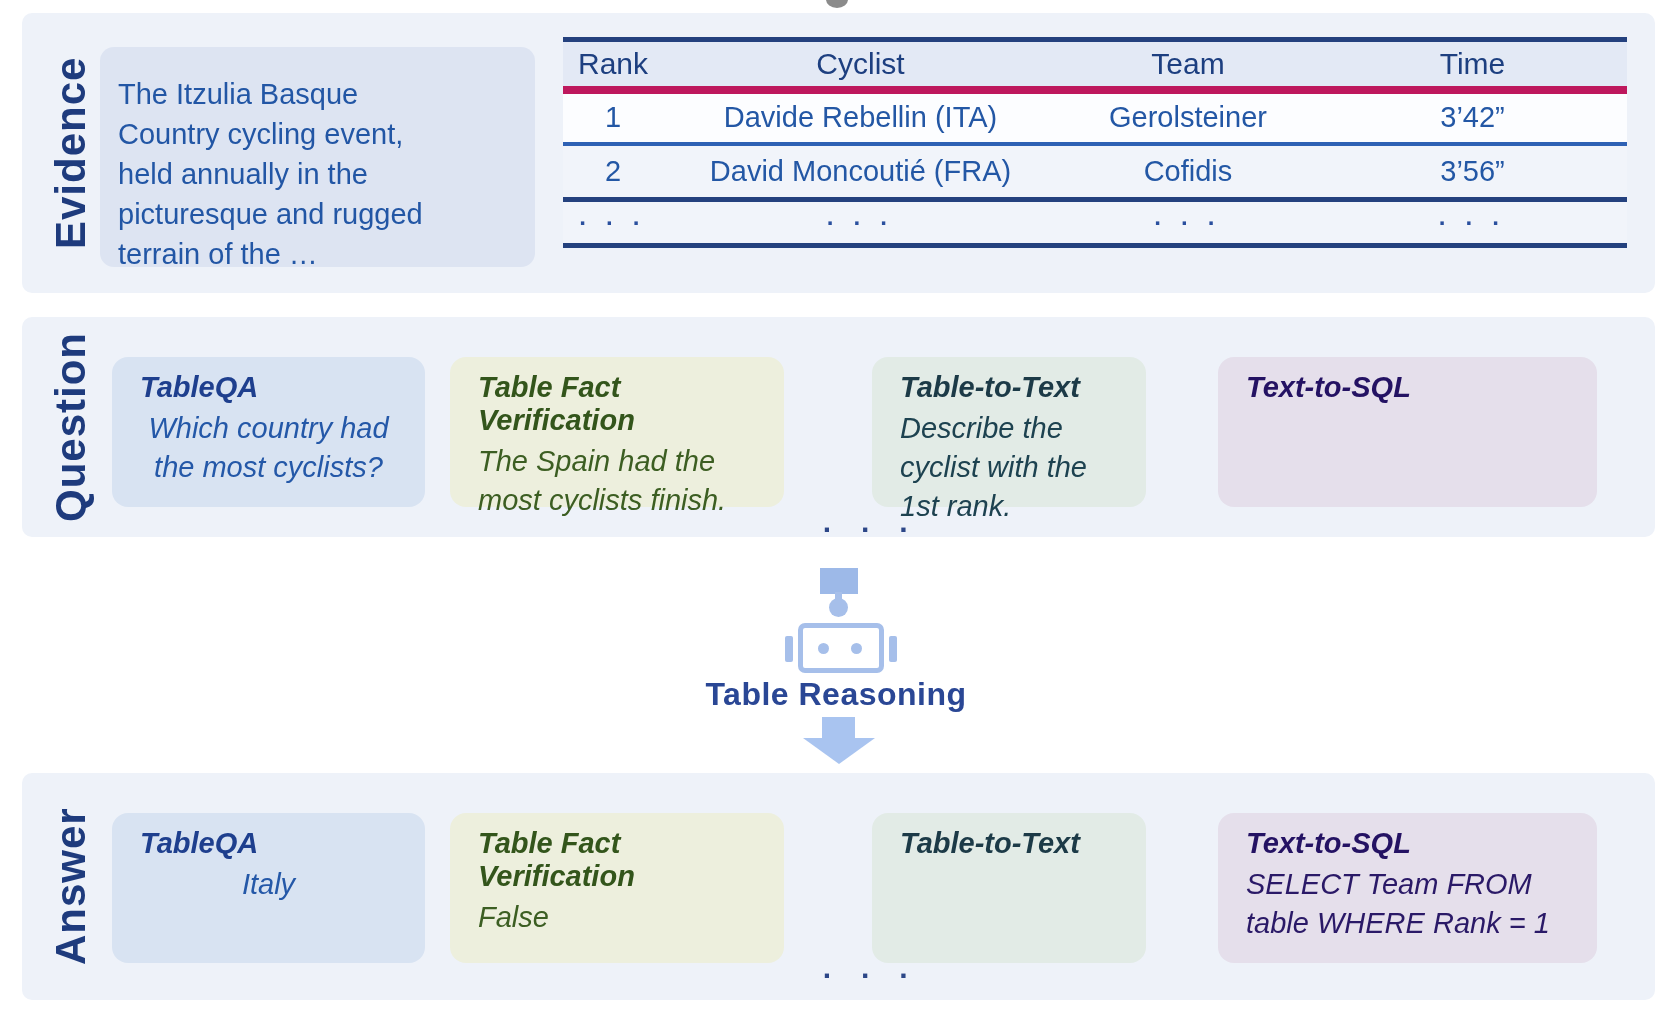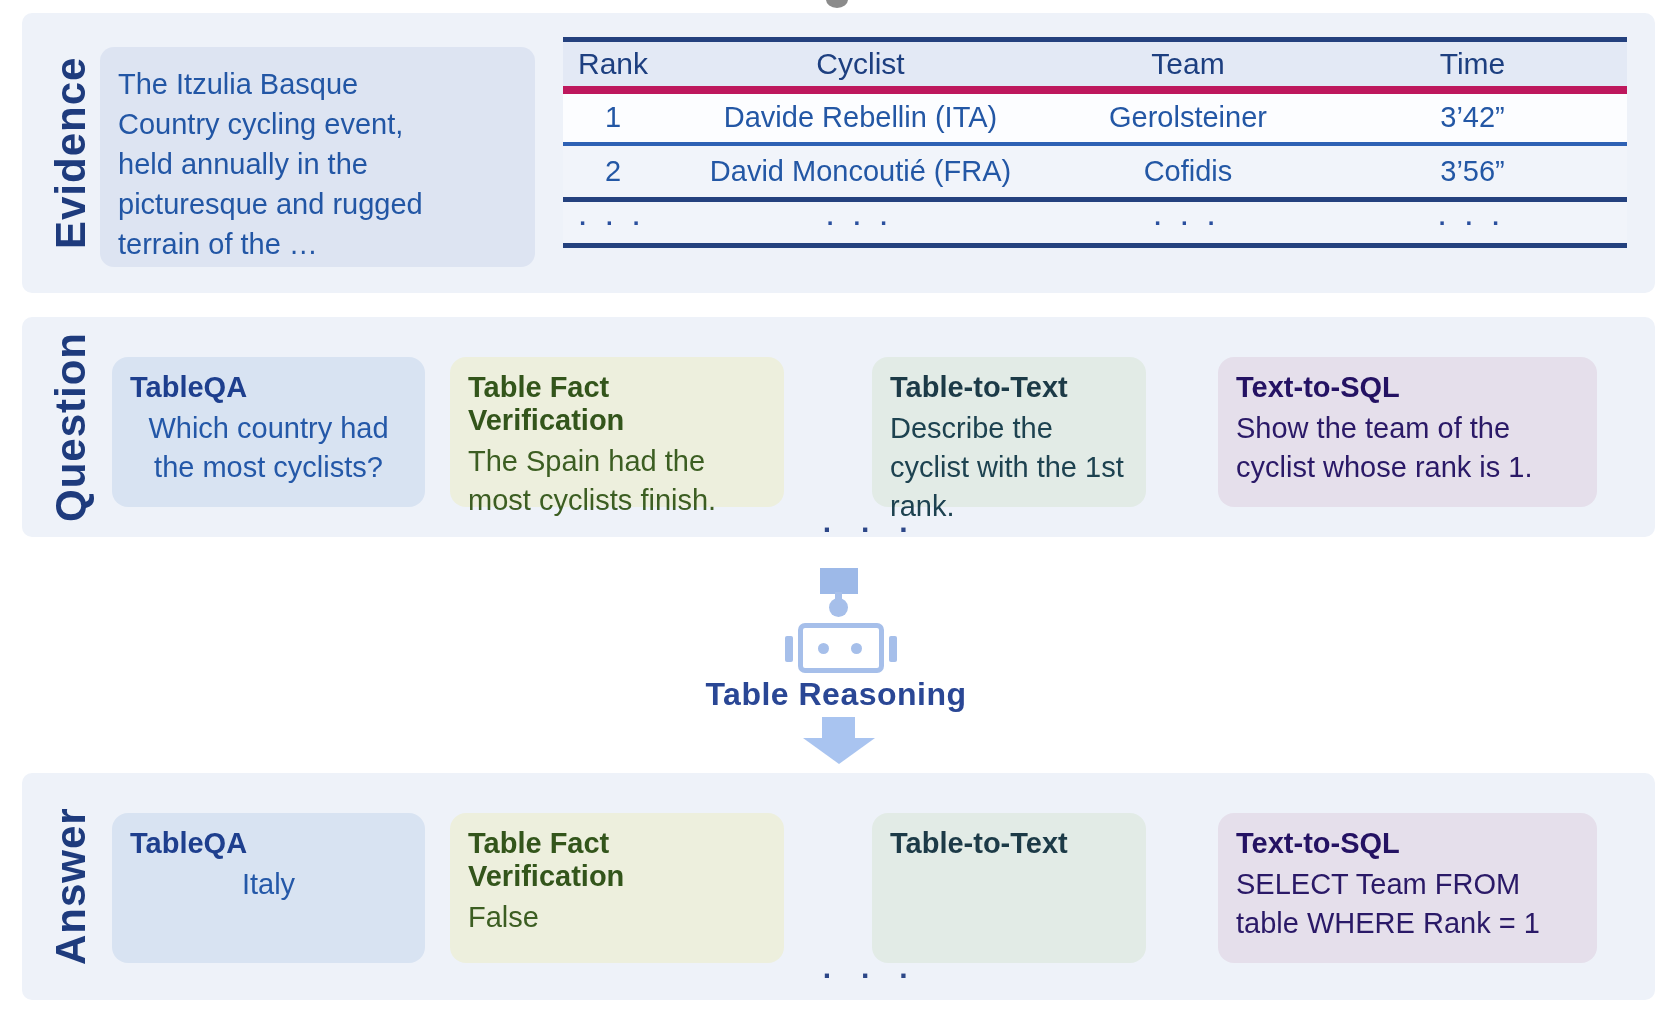--- a/index.html
+++ b/index.html
@@ -16,37 +16,37 @@
   .band-question { top:317px; height:220px; }
   .band-answer   { top:773px; height:227px; }
 
   .side-label { position:absolute; left:20px; top:0; height:100%; width:58px;
                 writing-mode:vertical-rl; transform:rotate(180deg);
                 display:flex; align-items:center; justify-content:center;
                 font-size:42px; font-weight:bold; color:#1e3b7d; letter-spacing:1px; }
 
   
   .evidence-box { position:absolute; left:78px; top:34px; width:435px; height:220px;
-                  background:#dde4f2; border-radius:14px; padding:17px 18px; }
+                  background:#dde4f2; border-radius:14px; padding:27px 18px; }
   .evidence-box p { width:345px; font-size:29px; line-height:40px; color:#2256a5; }
 
   
   .ev-table { position:absolute; left:541px; top:24px; width:1064px;
               border-collapse:collapse; table-layout:fixed;
               border-top:5px solid #24417e; }
   .ev-table th { height:50px; background:#e3e9f5; border-bottom:8px solid #be185d;
                  font-size:30px; font-weight:normal; color:#1d3f80; text-align:center; }
   .ev-table td { text-align:center; font-size:29px; color:#2357a5; }
   .ev-table tr.row-1 td { height:54px; background:#fcfdff; border-bottom:4px solid #2e61b4; }
   .ev-table tr.row-2 td { height:56px; background:#f1f4fa; border-bottom:5px solid #24417e; }
   .ev-table tr.row-dots td { height:46px; background:#f1f4fa; border-bottom:5px solid #24417e;
                  font-size:24px; font-weight:bold; letter-spacing:6px; color:#2a4f9e; }
 
   
-  .card { position:absolute; top:40px; height:150px; border-radius:16px; padding:14px 18px; }
+  .card { position:absolute; top:40px; height:150px; border-radius:16px; padding:14px 28px;font-style:italic; }
   .card-title { font-size:29px; font-weight:bold; margin-bottom:5px; }
   .card-text  { font-size:29px; line-height:39px; }
   .card-pos-1 { left:90px;   width:313px; }
   .card-pos-2 { left:428px;  width:334px; }
   .card-pos-3 { left:850px;  width:274px; }
   .card-pos-4 { left:1196px; width:379px; }
   .card-tableqa   { background:#d8e3f2; }
   .card-tableqa .card-title { color:#1e3f8e; }
   .card-tableqa .card-text  { color:#2458a8;text-align:center; }
   .card-factver   { background:#edefdd; }
@@ -142,21 +142,20 @@
     <div class="card card-pos-2 card-factver">
       <div class="card-title">Table Fact Verification</div>
       <div class="card-text">The Spain had the most cyclists finish.</div>
     </div>
     <div class="card card-pos-3 card-tabletext">
       <div class="card-title">Table-to-Text</div>
       <div class="card-text">Describe the cyclist with the 1st rank.</div>
     </div>
     <div class="card card-pos-4 card-textsql">
       <div class="card-title">Text-to-SQL</div>
-      <div class="card-text">Show the team of the cyclist whose rank is 1.</div>
     </div>
 
     <div class="dots dots-question">· · ·</div>
   </section>
 
   <div class="reasoning">
     <div class="conn-rect"></div>
     <div>
       <div class="antenna-stem"></div>
       <div class="antenna-ball"></div>

